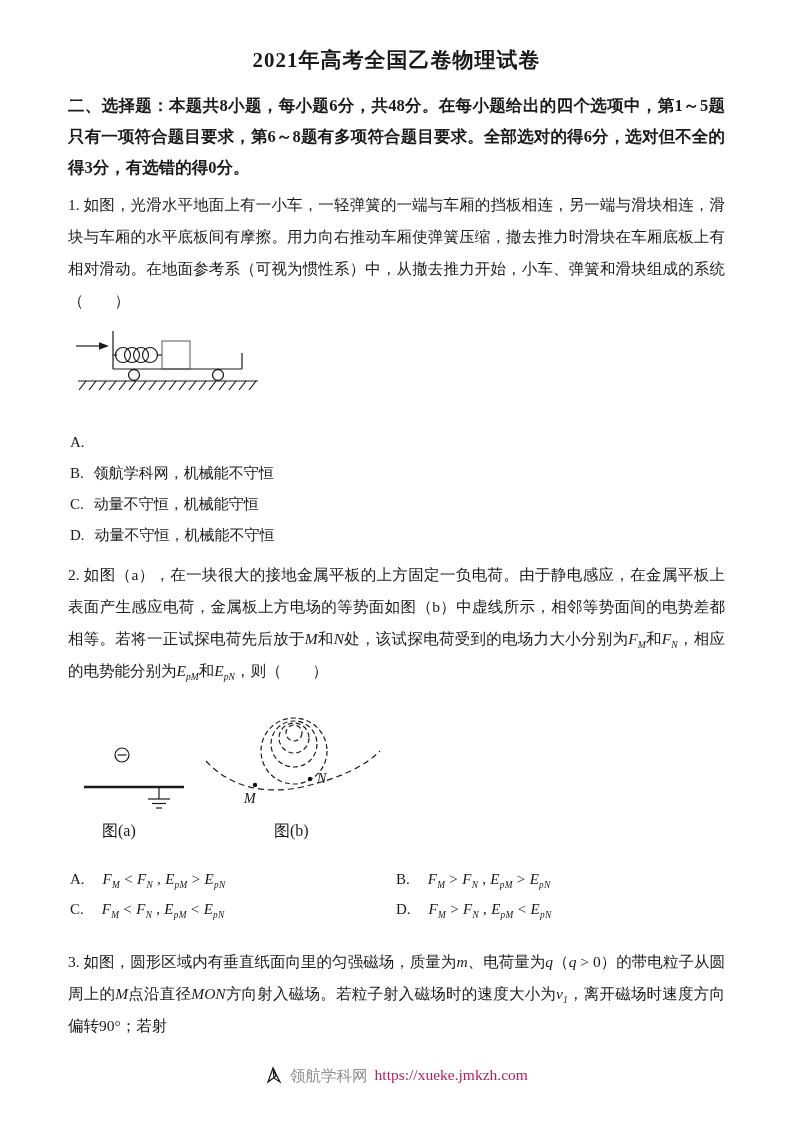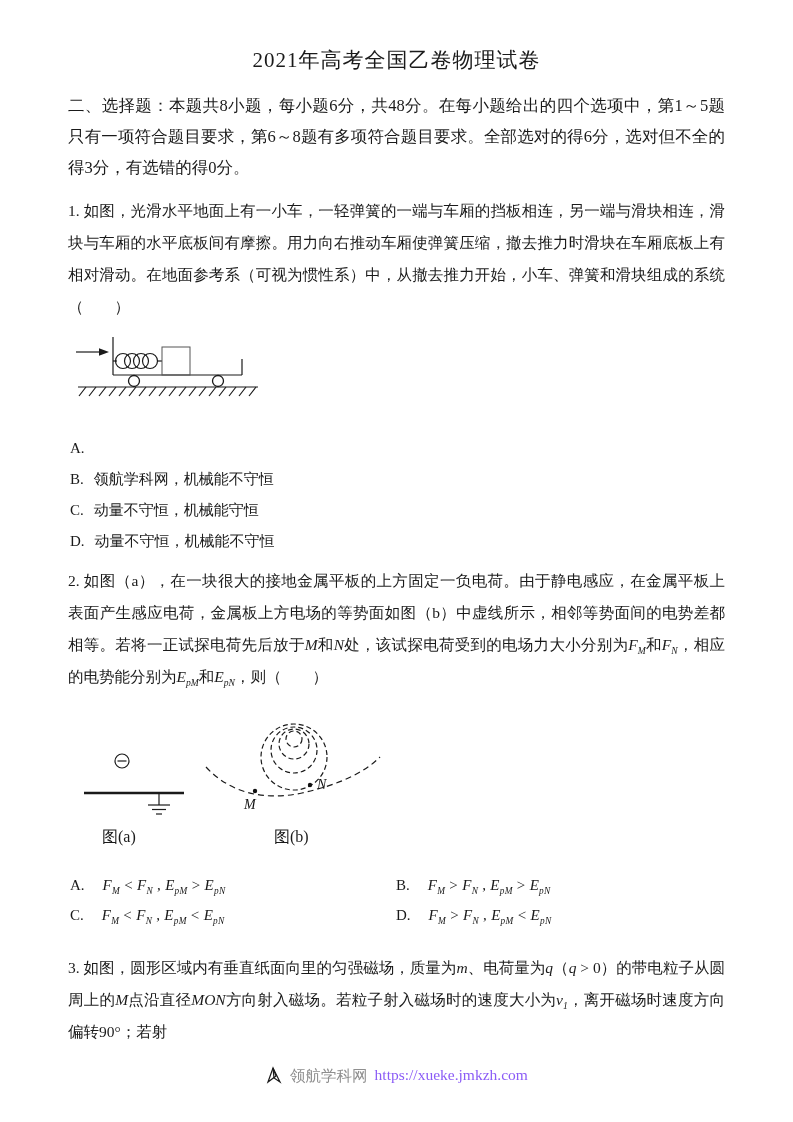--- a/index.html
+++ b/index.html
@@ -4,25 +4,25 @@
 <style>
   * { margin:0; padding:0; box-sizing:border-box; }
   html, body { background:#ffffff; }
   body {
     width:793px; height:1122px; position:relative; overflow:hidden;
     font-family:"Liberation Serif","DejaVu Serif",serif;
     color:#1a1a1a;
   }
   .page { padding:46px 68px 0 68px; }
 
-  .title { text-align:center; font-size:21px; font-weight:normal; letter-spacing:1px; margin-bottom:16px; }
+  .title { text-align:center; font-size:21px; font-weight:bold; letter-spacing:1px; margin-bottom:16px; }
 
   .section-header {
-    font-weight:normal; font-size:16.5px; line-height:31px;
-    text-align:justify; margin-bottom:12px;
+    font-weight:bold; font-size:16.5px; line-height:31px;
+    text-align:justify; margin-bottom:6px;
   }
 
   .para { font-size:15.5px; line-height:32px; text-align:justify; }
   .it { font-style:italic; }
   sub { font-size:0.62em; line-height:0; }
 
   
   .fig1-wrap { margin:10px 0 22px 4px; }
   svg line, svg circle, svg path, svg rect, svg polygon { stroke:#1a1a1a; fill:none; stroke-width:1.2; }
   svg .solid { fill:#1a1a1a; stroke:none; }
@@ -54,21 +54,21 @@
   .fopt { display:flex; gap:18px; align-items:baseline; }
   .formula { letter-spacing:0.3px; }
 
   .q3 { margin-top:28px; }
 
   .footer {
     position:absolute; left:0; right:0; top:1066px;
     display:flex; justify-content:center; align-items:flex-start; gap:7px;
     color:#8f8f8f; font-size:15.5px;
   }
-  .footer a { color:#8b5cf6; text-decoration:none; }
+  .footer a { color:#be185d; text-decoration:none; }
 </style>
 </head>
 <body>
 
 <div class="page">
 
   <h1 class="title">2021年高考全国乙卷物理试卷</h1>
 
   <p class="section-header">二、选择题：本题共8小题，每小题6分，共48分。在每小题给出的四个选项中，第1～5题只有一项符合题目要求，第6～8题有多项符合题目要求。全部选对的得6分，选对但不全的得3分，有选错的得0分。</p>
 

